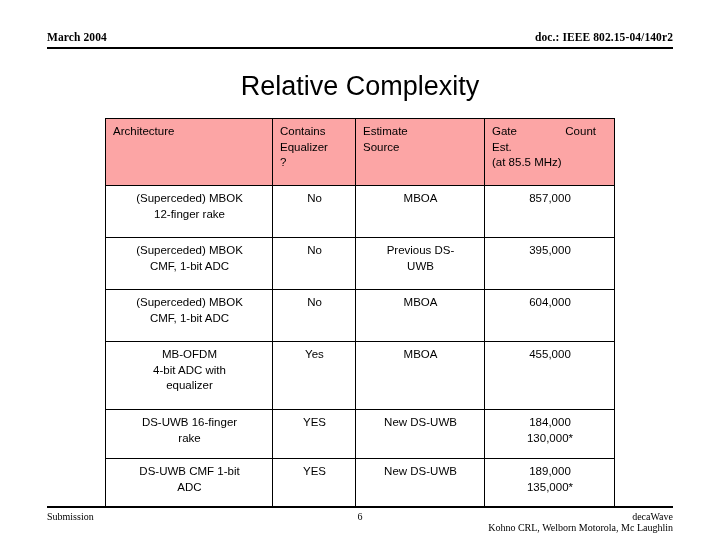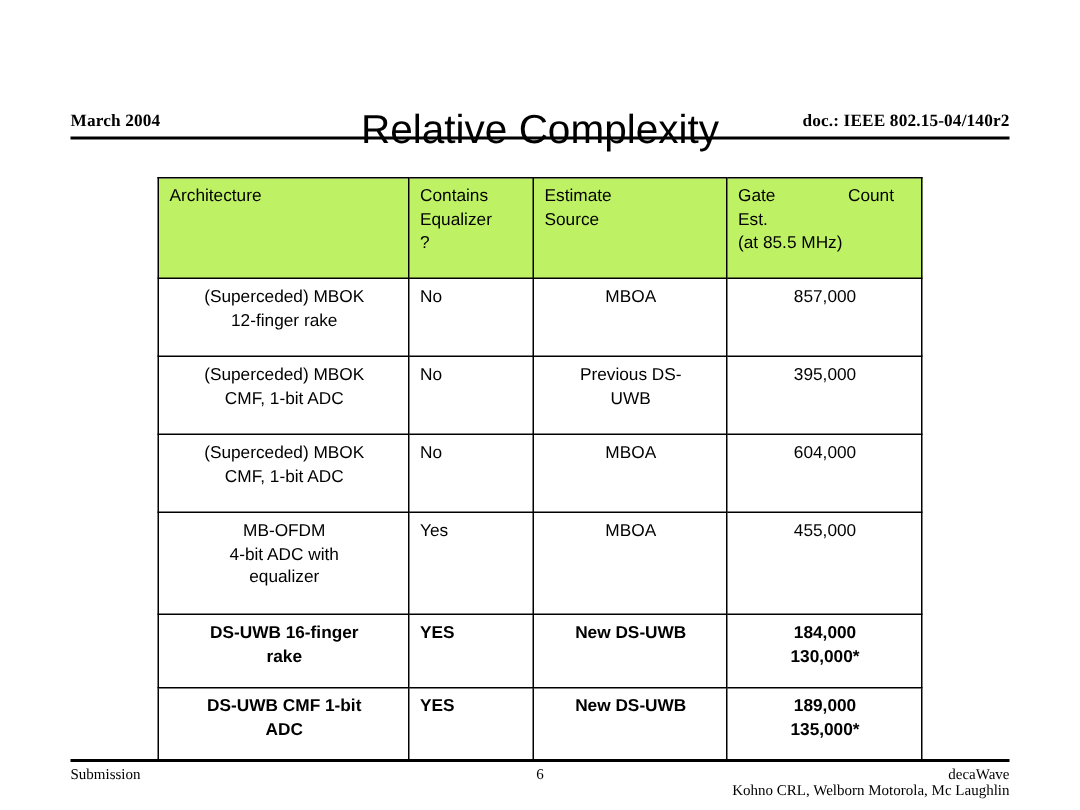--- a/index.html
+++ b/index.html
@@ -17,21 +17,20 @@
     position: relative;
   }
 
   
   .slide-header {
     position: absolute;
     left: 47px;
     top: 31px;
     width: 626px;
     height: 22px;
-    margin-top: 44px;
   }
   .slide-header .hdr-left {
     position: absolute;
     left: 0;
     top: 0;
     font-family: "Liberation Serif", serif;
     font-weight: bold;
     font-size: 11.5px;
     letter-spacing: 0.1px;
     white-space: nowrap;
@@ -89,45 +88,45 @@
   .complexity-table th,
   .complexity-table td {
     border: 1.6px solid #000000;
     padding: 5px 6px 5px 7px;
     vertical-align: top;
     text-align: left;
     font-weight: normal;
     line-height: 15.5px;
   }
   .complexity-table thead th {
-    background: #bef264;
+    background: #fca5a5;
     height: 56px;
   }
   .complexity-table thead th .hdr-justify {
     display: block;
     text-align: justify;
     text-align-last: justify;
     width: 104px;
   }
   .complexity-table tbody td {
     background: #ffffff;
     text-align: center;
   }
   .complexity-table td.col-eq {
-    text-align: left;
+    text-align: center;
   }
   .row-h1 td { height: 41px; }
   .row-h2 td { height: 41px; }
   .row-h3 td { height: 41px; }
   .row-h4 td { height: 57px; }
   .row-h5 td { height: 38px; }
   .row-h6 td { height: 38px; }
 
   tr.emphasis td {
-    font-weight: bold;
+    font-weight: normal;
   }
 
   .cell-line { display: block; }
 
   
   .slide-footer {
     position: absolute;
     left: 47px;
     top: 506px;
     width: 626px;

